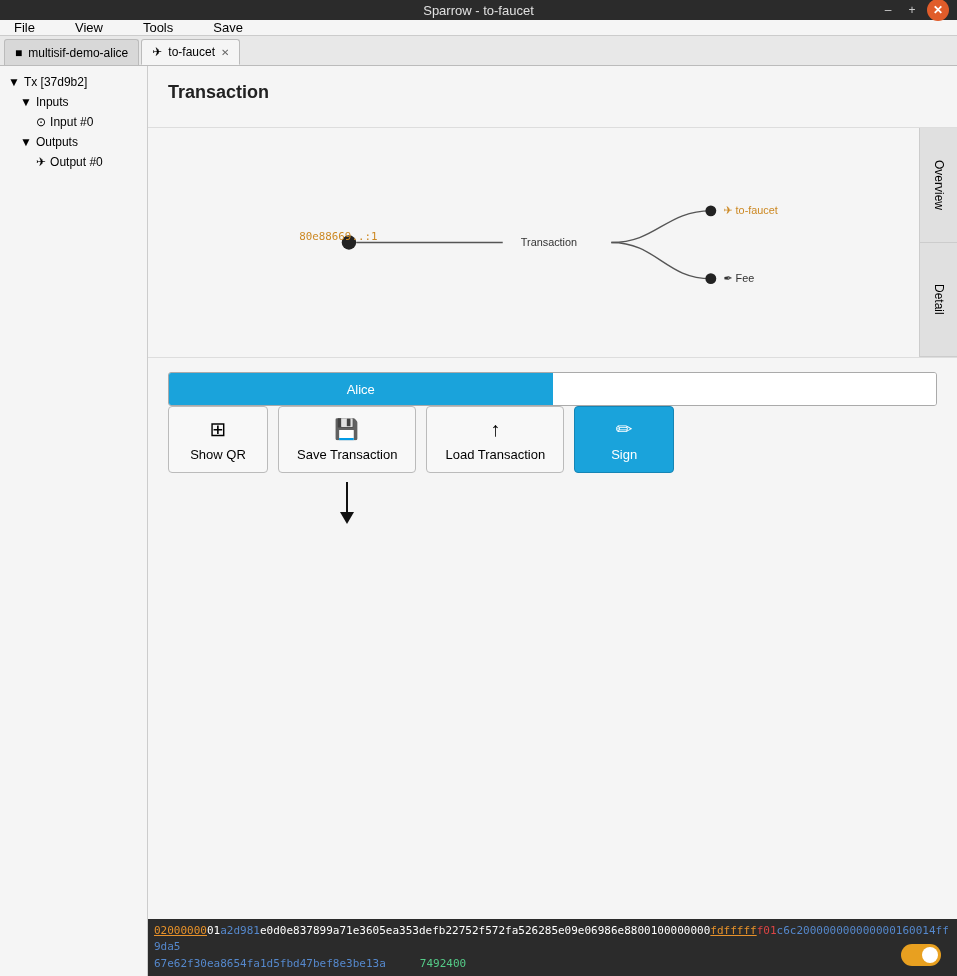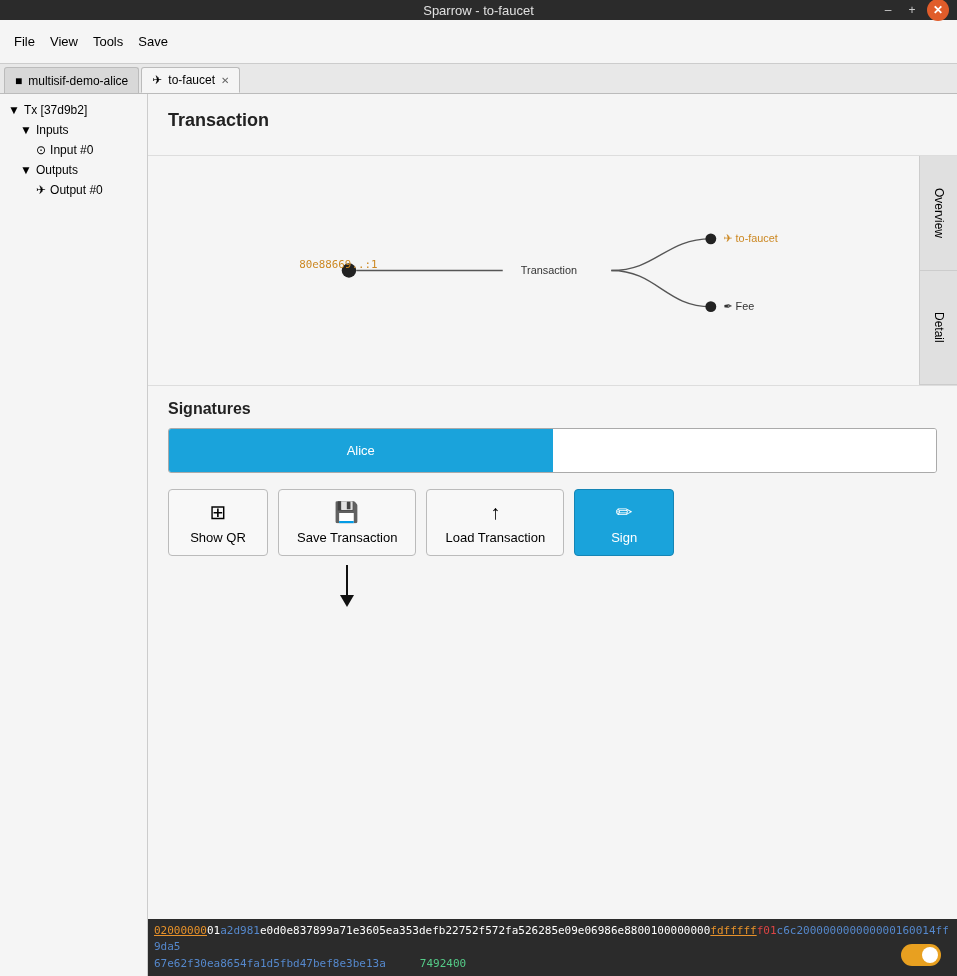--- a/index.html
+++ b/index.html
@@ -35,25 +35,25 @@
       background: #e05c2a;
       border-radius: 50%;
       display: flex; align-items: center; justify-content: center;
       color: white; font-size: 12px; font-weight: bold; cursor: pointer;
     }
 
     
     .menubar {
       background: #f5f5f5;
       border-bottom: 1px solid #ccc;
-      height: 44px;
+      height: 16px;
       display: flex;
       align-items: center;
       padding: 0 8px;
-      gap: 3px;
+      gap: 28px;
       flex-shrink: 0;
     }
     .menubar-item { font-size: 13px; cursor: pointer; padding: 2px 6px; }
 
     
     .tabsbar {
       background: #e8e8e8;
       border-bottom: 1px solid #bbb;
       height: 30px;
       display: flex;
@@ -182,22 +182,22 @@
     
     .signatures-section {
       padding: 14px 20px;
       flex: 1;
     }
     .section-title-small { font-size: 16px; font-weight: bold; margin-bottom: 10px; color: #222; }
 
     
     .sig-progress {
       display: flex;
-      height: 45px;
-      margin-bottom: 16px;
+      height: 34px;
+      margin-bottom: 0;
       border-radius: 3px;
       overflow: hidden;
       border: 1px solid #aaa;
     }
     .sig-progress-filled {
       background: #1aa3db;
       flex: 1;
       display: flex;
       align-items: center;
       justify-content: center;
@@ -364,21 +364,20 @@
       </svg>
 
       
       <div class="side-tabs">
         <div class="side-tab">Overview</div>
         <div class="side-tab">Detail</div>
       </div>
     </div>
 
     <div class="signatures-section">
-      <div class="section-title-small">Signatures</div>
 
       <div class="sig-progress">
         <div class="sig-progress-filled">
           <span>Alice</span>
         </div>
         <div class="sig-progress-empty"></div>
       </div>
 
       <div class="action-buttons">
         <button class="action-btn">

